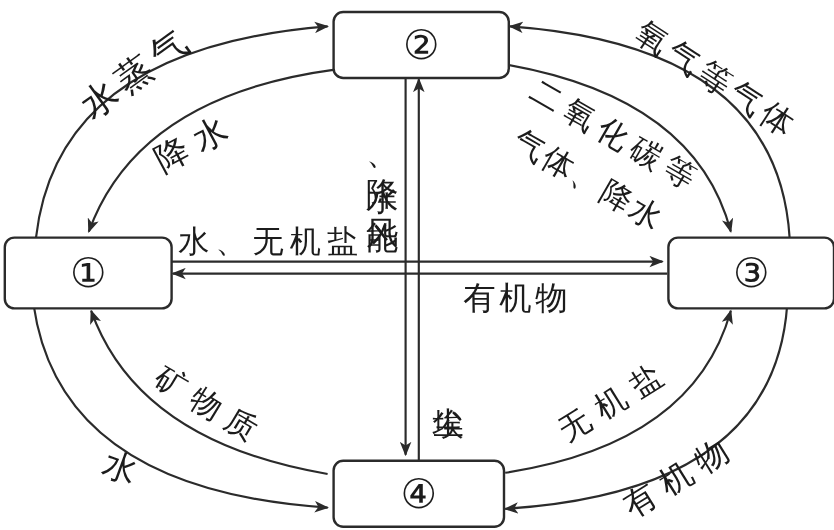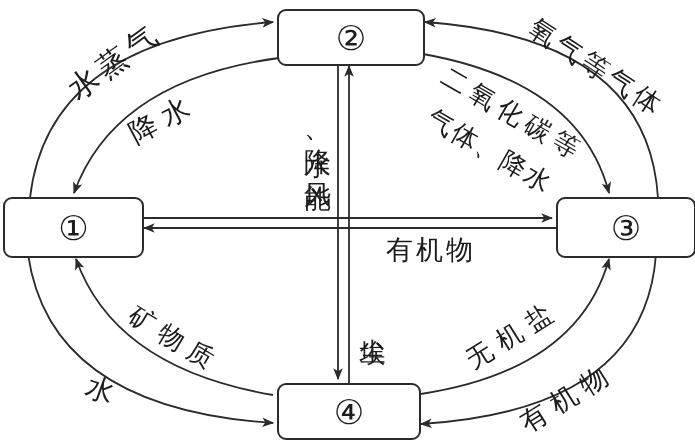--- a/index.html
+++ b/index.html
@@ -82,20 +82,21 @@
 
   <div class="lbl" style="left:115px;top:61px;font-size:30px;letter-spacing:6px;transform:translate(-50%,-50%) rotate(-36deg);">水蒸气</div>
 
   <div class="lbl" style="left:163px;top:119px;font-size:28px;letter-spacing:8px;transform:translate(-50%,-50%) rotate(-28deg);">降水</div>
 
   <div class="lbl" style="left:597px;top:67px;font-size:27px;letter-spacing:4px;transform:translate(-50%,-50%) rotate(33deg);">氧气等气体</div>
 
   <div class="lbl" style="left:513px;top:114px;font-size:26px;letter-spacing:6px;transform:translate(-50%,-50%) rotate(30deg);">二氧化碳等</div>
   <div class="lbl" style="left:490px;top:151px;font-size:26px;letter-spacing:2px;transform:translate(-50%,-50%) rotate(30deg);">气体、降水</div>
 
+  <div class="lbl" style="left:226px;top:202px;font-size:26px;letter-spacing:5px;transform:translate(-50%,-50%);">水、无机盐</div>
 
   <div class="lbl" style="left:431px;top:249px;font-size:27px;letter-spacing:3px;transform:translate(-50%,-50%);">有机物</div>
 
   <div class="vlbl" style="left:318px;top:146px;font-size:27px;letter-spacing:2px;transform:translate(-50%,-50%);">降水、风能</div>
 
   <div class="vlbl" style="left:373px;top:319px;font-size:26px;letter-spacing:1px;transform:translate(-50%,-50%);">尘埃</div>
 
   <div class="lbl" style="left:100px;top:390px;font-size:28px;transform:translate(-50%,-50%) rotate(20deg);">水</div>
 
   <div class="lbl" style="left:175px;top:339px;font-size:26px;letter-spacing:8px;transform:translate(-50%,-50%) rotate(31deg);">矿物质</div>

